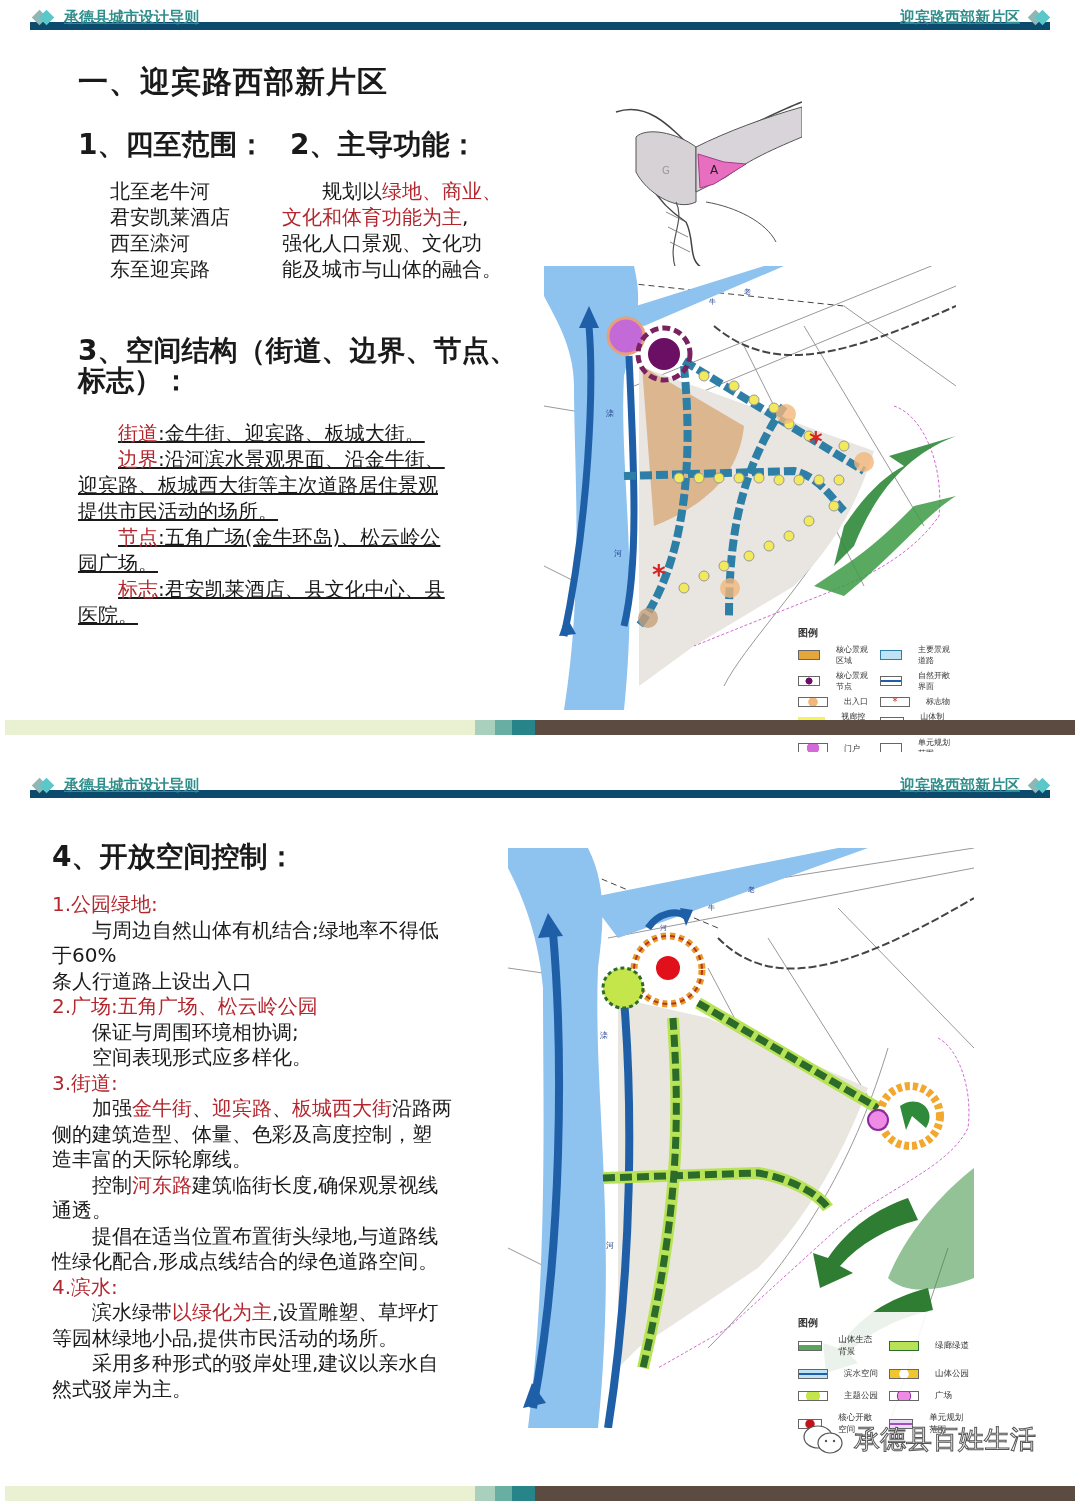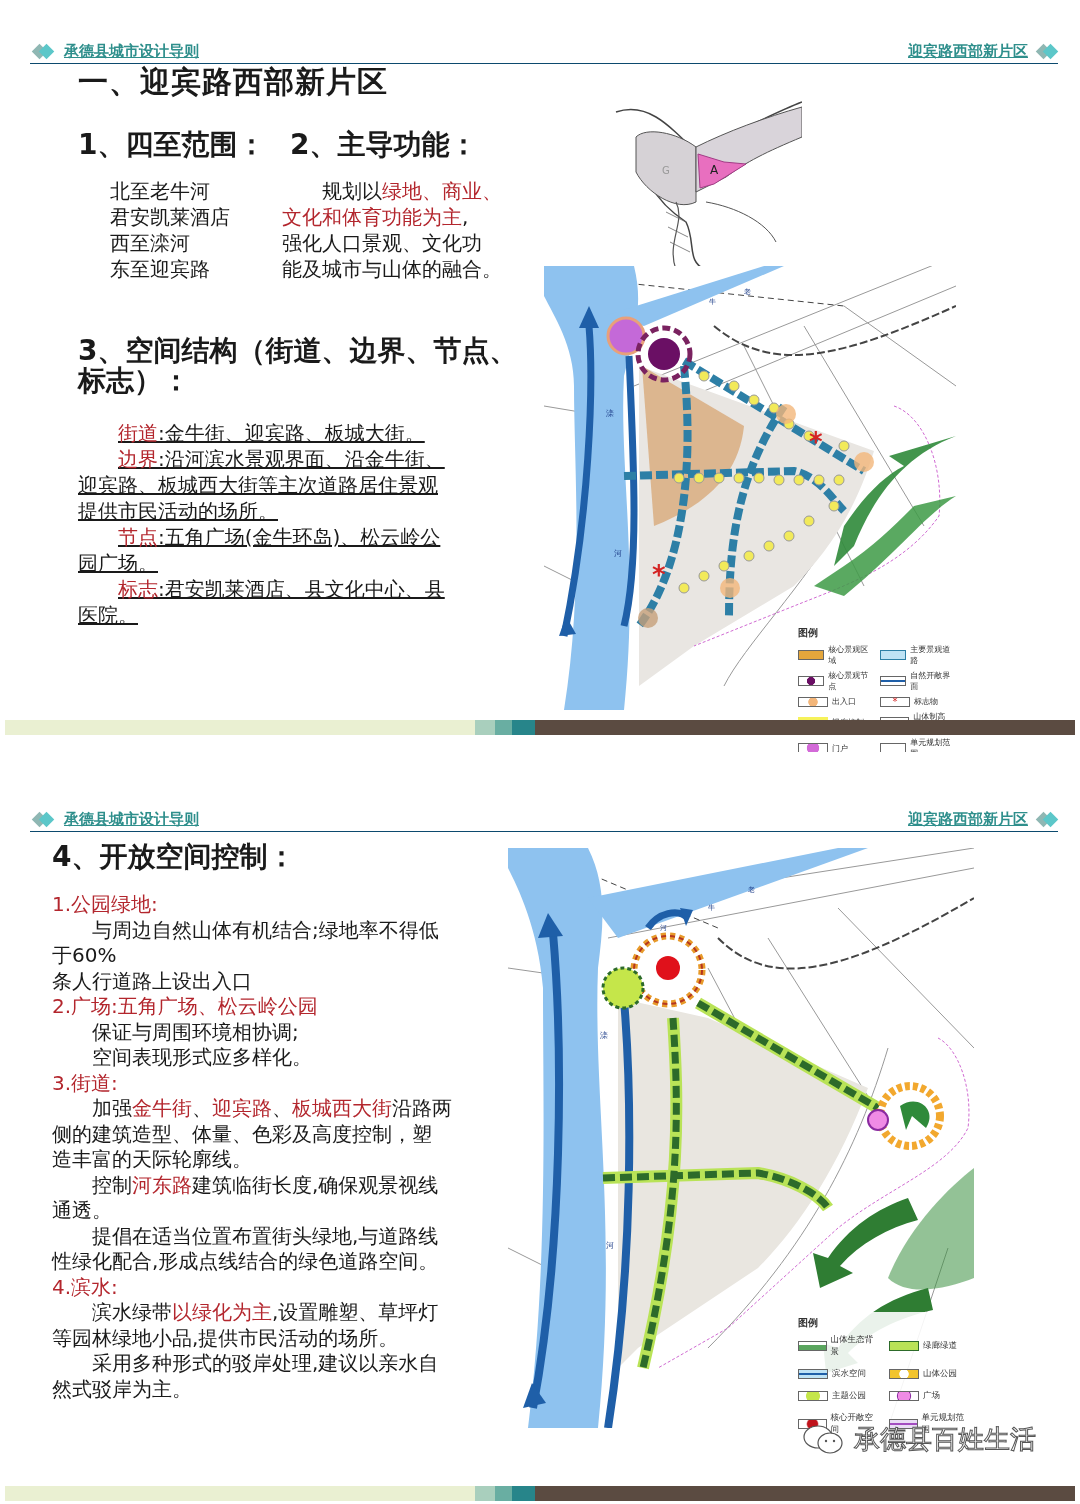--- a/index.html
+++ b/index.html
@@ -1,20 +1,20 @@
 <!DOCTYPE html>
 <html><head>
 <meta charset="utf-8">
 <style>
   * { box-sizing: border-box; margin: 0; padding: 0; }
   body { width: 1080px; height: 1504px; background: #ffffff; font-family: "DejaVu Sans", "Liberation Sans", sans-serif; color: #1a1a1a; position: relative; overflow: hidden; }
   .slide { position: absolute; left: 0; width: 1080px; background: #fff; }
   .slide1 { top: 0; height: 750px; }
   .slide2 { top: 752px; height: 752px; }
-  .hdr { position: absolute; left: 30px; right: 22px; top: 8px; height: 22px; border-bottom: 1px solid #0c4a6e; margin-top: 34px; }
+  .hdr { position: absolute; left: 30px; right: 30px; top: 8px; height: 22px; border-bottom: 8px solid #0c4a6e; }
   .hdr-left, .hdr-right { position: absolute; top: 0; display: flex; align-items: center; gap: 10px; font-size: 15px; font-weight: bold; color: #2f8f8c; text-decoration: underline; }
   .hdr-left { left: 4px; }
   .hdr-right { right: 0; }
   .diamond { width: 20px; height: 14px; position: relative; display: inline-block; }
   .diamond::before, .diamond::after { content: ""; position: absolute; top: 1px; width: 11px; height: 11px; transform: rotate(45deg); }
   .diamond::before { left: 0; background: #8fb7b3; }
   .diamond::after { left: 7px; background: #5cc7c9; }
   .footbar { position: absolute; left: 5px; right: 5px; height: 15px; display: flex; }
   .footbar .a { width: 470px; background: #eaf0d2; }
   .footbar .b { width: 20px; background: #a9cfbd; }
@@ -23,21 +23,21 @@
   .footbar .e { flex: 1; background: #5b4b41; }
   h1 { position: absolute; left: 78px; top: 62px; font-size: 30px; font-weight: bold; letter-spacing: 1px; }
   h2 { font-size: 28px; font-weight: bold; position: absolute; }
   .txt { position: absolute; font-size: 20px; line-height: 26px; }
   .red { color: #b3262d; }
   .ind { padding-left: 40px; }
   .map { position: absolute; overflow: hidden; }
   .legend { position: absolute; background: rgba(255,255,255,0.9); font-size: 8px; color: #333; }
   .legend .lt { font-size: 10px; font-weight: bold; margin-bottom: 4px; }
   .legend .grid { display: grid; grid-template-columns: 1fr 1fr; column-gap: 10px; row-gap: 4px; }
-  .legend .li { display: flex; align-items: center; gap: 4px; }
+  .legend .li { display: flex; align-items: center; gap: 16px; }
   .legend .sw { width: 30px; height: 10px; border: 1px solid #666; display: inline-block; position: relative; }
   .watermark { position: absolute; right: 44px; top: 1422px; font-size: 26px; color: #fff; -webkit-text-stroke: 1px #555; display: flex; align-items: center; gap: 8px; font-family: "DejaVu Sans", sans-serif; }
 </style>
 </head>
 <body>
 
 <section class="slide slide1">
   <div class="hdr">
     <div class="hdr-left">
       <span class="diamond"></span>

